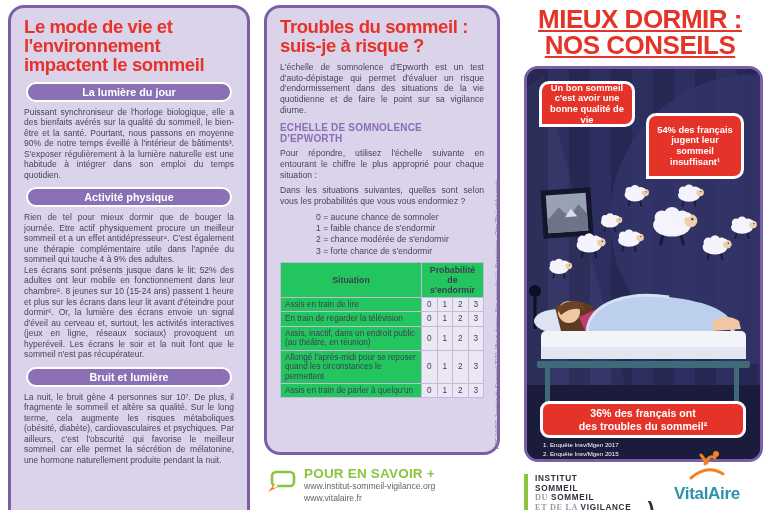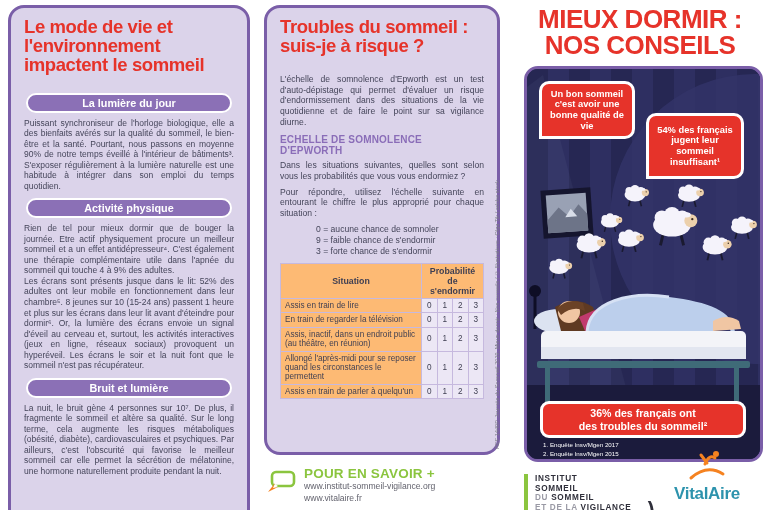--- a/index.html
+++ b/index.html
@@ -10,84 +10,84 @@
   }
   
   .panel {
     position:absolute; background:#dbd3ea; border:3px solid #7a5ea8;
     border-radius:16px; overflow:hidden; padding:10px 13px;
   }
   .panel-left  { left:8px;  top:5px; width:242px; height:540px; }
   .panel-mid   { left:264px; top:5px; width:236px; height:450px; }
   .col-title {
     color:#e6332a; font-weight:bold; font-size:18.5px; line-height:1.02;
-    letter-spacing:-0.4px; margin-bottom:18px;
+    letter-spacing:-0.4px; margin-bottom:6px;
   }
   .pill {
     background:#8b70b6; border:2px solid #ffffff; border-radius:12px;
     color:#ffffff; font-weight:bold; font-size:10.8px; text-align:center;
     padding:2px 4px; margin:7px 2px 5px 2px;
   }
   .body-text {
     font-size:8.5px; line-height:1.24; text-align:justify; color:#45455a;
   }
   
   .intro { font-size:8.6px; line-height:1.26; text-align:justify; margin-bottom:6px; }
   .scale-heading { color:#8a6db8; font-weight:bold; font-size:10px; letter-spacing:0.2px; margin:4px 0 4px; }
   .q { font-size:8.6px; line-height:1.26; text-align:justify; margin-bottom:5px; }
   .scale-list { font-size:8.6px; line-height:1.3; margin:0 0 5px 36px; }
   .epworth { width:100%; border-collapse:collapse; margin-top:3px; }
   .epworth td, .epworth th {
-    border:1px solid #c6b9de; background:#fdba74; font-size:8.2px;
+    border:1px solid #c6b9de; background:#22c55e; font-size:8.2px;
     color:#3f3f52; padding:2px 4px; line-height:1.15;
   }
   .epworth th { font-weight:bold; text-align:center; font-size:8.8px; }
   .epworth td.num { width:15px; text-align:center; background:#ece7f5; }
   
   .savoir { position:absolute; left:266px; top:466px; display:flex; align-items:flex-start; }
   .savoir-icon { margin:4px 8px 0 0; }
   .savoir-title { color:#8bc53f; font-weight:bold; font-size:13.5px; letter-spacing:0.2px; }
   .savoir-link { font-size:8.6px; color:#63636e; line-height:1.35; }
   
   .right-title {
     position:absolute; left:512px; top:6px; width:256px; text-align:center;
-    color:#e6332a; font-weight:bold; font-size:26px; line-height:1.0; letter-spacing:-0.5px;
+    color:#e6332a; font-weight:bold; font-size:26px; line-height:1.0; letter-spacing:-0.5px;text-decoration:underline;
   }
   .illus-panel {
     position:absolute; left:524px; top:66px; width:239px; height:396px;
     border:3px solid #7a5ea8; border-radius:14px; background:#262753; overflow:hidden;
   }
   .illus-svg { position:absolute; left:0; top:0; }
   .bubble {
     position:absolute; background:#e6332a; border:3px solid #ffffff;
     border-radius:10px; border-bottom-left-radius:0;
     color:#ffffff; font-weight:bold; font-size:9.3px; line-height:1.15;
     text-align:center; display:flex; align-items:center; justify-content:center;
     padding:4px 6px;
   }
-  .bubble-1 { left:12px; top:12px; width:96px; height:58px; }
+  .bubble-1 { left:12px; top:12px; width:96px; height:46px; }
   .bubble-2 { left:119px; top:44px; width:98px; height:66px; }
   .banner {
     position:absolute; left:13px; top:332px; width:206px; height:37px;
     background:#e6332a; border:3px solid #ffffff; border-radius:9px;
     color:#ffffff; font-weight:bold; font-size:10.6px; line-height:1.2;
     display:flex; flex-direction:column; align-items:center; justify-content:center;
   }
   .panel-footnotes { position:absolute; left:16px; top:372px; color:#ffffff; font-size:6.2px; line-height:1.45; }
   
   .vref {
     position:absolute; left:494px; top:150px; height:330px; width:12px;
     writing-mode:vertical-rl; transform:rotate(180deg);
     font-size:5.6px; color:#7c7c88; text-align:center; white-space:nowrap;
   }
   
   .insv { position:absolute; left:524px; top:474px; display:flex; }
   .insv-bar { width:4px; height:42px; background:#8bc53f; margin-right:7px; }
   .insv-line { font-size:8.2px; font-weight:bold; letter-spacing:0.7px; color:#2f2f3a; line-height:1.18; }
-  .insv-muted { color:#9a9aa5; font-weight:bold; }
+  .insv-muted { color:#9a9aa5; font-weight:bold;font-family:Liberation Serif, serif; }
   .insv-curve { position:absolute; left:112px; top:22px; color:#2f2f3a; font-size:26px; font-weight:bold; transform:scaleX(0.8); }
   .vitalaire { position:absolute; left:648px; top:450px; width:118px; text-align:center; }
   .vitalaire-text { font-size:17px; color:#2d93ad; letter-spacing:-0.3px; font-weight:bold; margin-top:-2px; }
 </style>
 </head>
 <body>
 
 <div class="panel panel-left">
   <div class="col-title">Le mode de vie et l'environnement impactent le sommeil</div>
 
@@ -101,25 +101,26 @@
 
   <div class="pill">Bruit et lumière</div>
   <div class="body-text">La nuit, le bruit gène 4 personnes sur 10⁷. De plus, il fragmente le sommeil et altère sa qualité. Sur le long terme, cela augmente les risques métaboliques (obésité, diabète), cardiovasculaires et psychiques. Par ailleurs, c'est l'obscurité qui favorise le meilleur sommeil car elle permet la sécrétion de mélatonine, une hormone naturellement produite pendant la nuit.</div>
 
 </div>
 
 <div class="panel panel-mid">
   <div class="col-title">Troubles du sommeil : suis-je à risque ?</div>
   <div class="intro">L'échelle de somnolence d'Epworth est un test d'auto-dépistage qui permet d'évaluer un risque d'endormissement dans des situations de la vie quotidienne et de faire le point sur sa vigilance diurne.</div>
   <div class="scale-heading">ECHELLE DE SOMNOLENCE D'EPWORTH</div>
+  <div class="q">Pour répondre, utilisez l'échelle suivante en entourant le chiffre le plus approprié pour chaque situation :</div>
   <div class="q">Dans les situations suivantes, quelles sont selon vous les probabilités que vous vous endormiez ?</div>
-  <div class="q">Pour répondre, utilisez l'échelle suivante en entourant le chiffre le plus approprié pour chaque situation :</div>
   <div class="scale-list">
     <div>0 = aucune chance de somnoler</div>
-    <div>9 = faible chance de s'endormir</div>
+    <div>1 = faible chance de s'endormir</div>
+    <div>2 = chance modérée de s'endormir</div>
     <div>3 = forte chance de s'endormir</div>
   </div>
 
   <table class="epworth">
     <tbody>
         <tr>
       <th>Situation</th>
       <th colspan="4" style="width:62px;">Probabilité de s'endormir</th>
     </tr>
     <tr>

